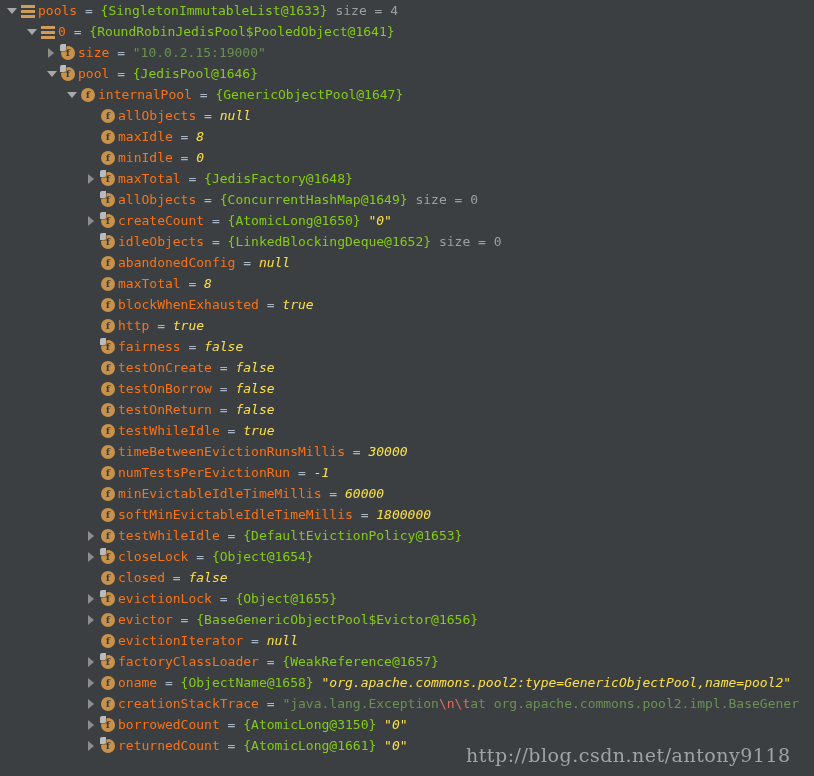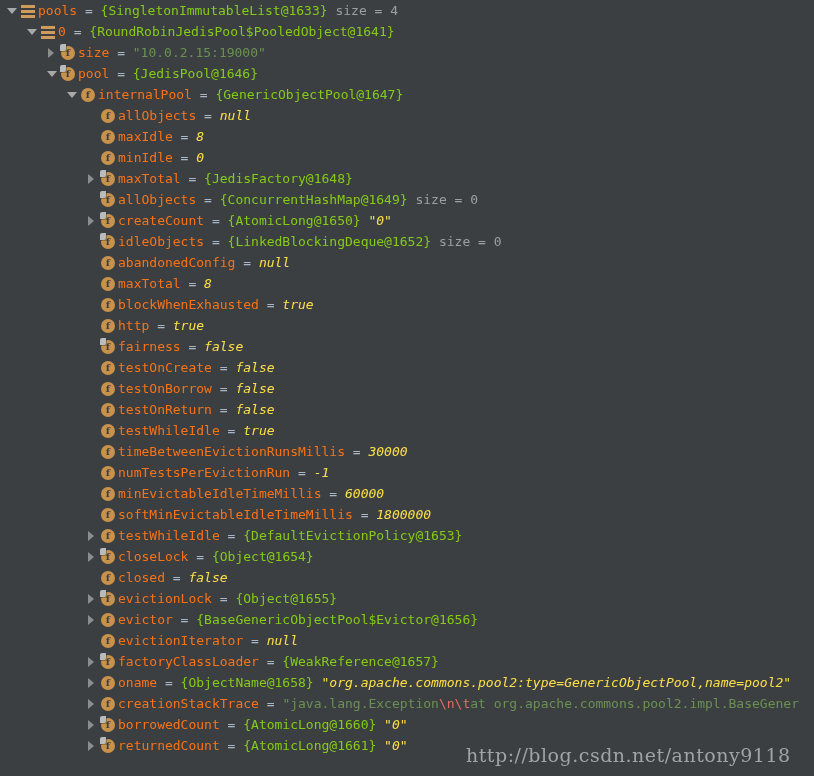--- a/index.html
+++ b/index.html
@@ -187,17 +187,17 @@
       <div class="tree-row"><span class="indent" style="width: 80px;"></span><span class="toggle none"></span><span class="icon field"></span><span class="name">softMinEvictableIdleTimeMillis</span><span class="eq"> =</span><span class="value"> 1800000</span></div>
       <div class="tree-row"><span class="indent" style="width: 80px;"></span><span class="toggle collapsed"></span><span class="icon field"></span><span class="name">testWhileIdle</span><span class="eq"> =</span><span class="type"> {DefaultEvictionPolicy@1653}</span></div>
       <div class="tree-row"><span class="indent" style="width: 80px;"></span><span class="toggle collapsed"></span><span class="icon field-final"></span><span class="name">closeLock</span><span class="eq"> =</span><span class="type"> {Object@1654}</span></div>
       <div class="tree-row"><span class="indent" style="width: 80px;"></span><span class="toggle none"></span><span class="icon field"></span><span class="name">closed</span><span class="eq"> =</span><span class="value"> false</span></div>
       <div class="tree-row"><span class="indent" style="width: 80px;"></span><span class="toggle collapsed"></span><span class="icon field-final"></span><span class="name">evictionLock</span><span class="eq"> =</span><span class="type"> {Object@1655}</span></div>
       <div class="tree-row"><span class="indent" style="width: 80px;"></span><span class="toggle collapsed"></span><span class="icon field"></span><span class="name">evictor</span><span class="eq"> =</span><span class="type"> {BaseGenericObjectPool$Evictor@1656}</span></div>
       <div class="tree-row"><span class="indent" style="width: 80px;"></span><span class="toggle none"></span><span class="icon field"></span><span class="name">evictionIterator</span><span class="eq"> =</span><span class="value"> null</span></div>
       <div class="tree-row"><span class="indent" style="width: 80px;"></span><span class="toggle collapsed"></span><span class="icon field-final"></span><span class="name">factoryClassLoader</span><span class="eq"> =</span><span class="type"> {WeakReference@1657}</span></div>
       <div class="tree-row"><span class="indent" style="width: 80px;"></span><span class="toggle collapsed"></span><span class="icon field"></span><span class="name">oname</span><span class="eq"> =</span><span class="type"> {ObjectName@1658}</span><span class="value"> "org.apache.commons.pool2:type=GenericObjectPool,name=pool2"</span></div>
       <div class="tree-row"><span class="indent" style="width: 80px;"></span><span class="toggle collapsed"></span><span class="icon field"></span><span class="name">creationStackTrace</span><span class="eq"> =</span><span> <span class="str">"java.lang.Exception</span><span class="esc">\n\t</span><span class="str">at org.apache.commons.pool2.impl.BaseGener</span></span></div>
-      <div class="tree-row"><span class="indent" style="width: 80px;"></span><span class="toggle collapsed"></span><span class="icon field-final"></span><span class="name">borrowedCount</span><span class="eq"> =</span><span class="type"> {AtomicLong@1660}</span><span class="value"> "0"</span></div>
+      <div class="tree-row"><span class="indent" style="width: 80px;"></span><span class="toggle collapsed"></span><span class="icon field-final"></span><span class="name">borrowedCount</span><span class="eq"> =</span><span class="type"> {AtomicLong@3150}</span><span class="value"> "0"</span></div>
       <div class="tree-row"><span class="indent" style="width: 80px;"></span><span class="toggle collapsed"></span><span class="icon field-final"></span><span class="name">returnedCount</span><span class="eq"> =</span><span class="type"> {AtomicLong@1661}</span><span class="value"> "0"</span></div>
     </div>
   <div id="watermark">http://blog.csdn.net/antony9118</div>
 </div>
 
 </body></html>

